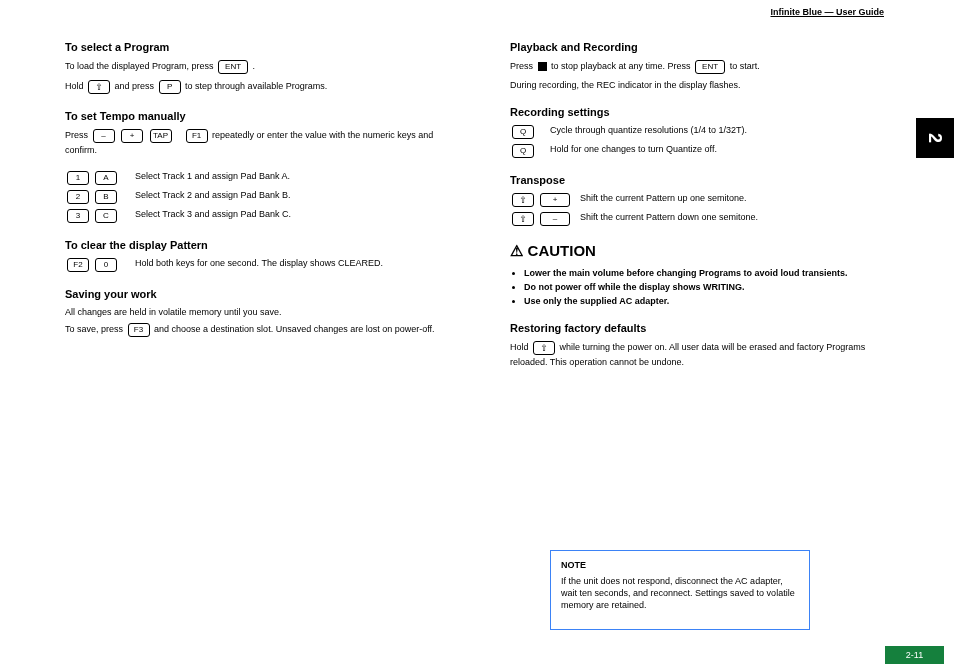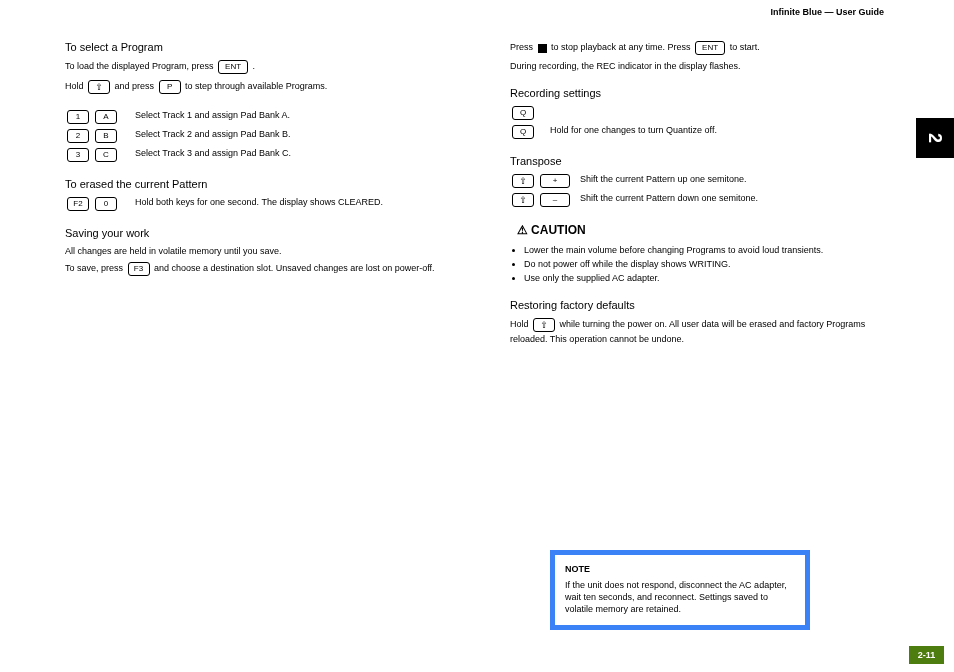--- a/index.html
+++ b/index.html
@@ -14,21 +14,21 @@
     color: #000;
   }
   .col {
     position: absolute;
     width: 380px;
   }
   .col.left { left: 65px; top: 40px; }
   .col.right { left: 510px; top: 40px; }
 
   .section { margin-bottom: 14px; }
-  .section-title { font-size: 11px; font-weight: normal; margin-bottom: 4px; }
+  .section-title { font-size: 11px; font-weight: bold; margin-bottom: 4px; }
   p { margin-bottom: 4px; }
 
   .key {
     display: inline-block;
     min-width: 22px;
     height: 14px;
     border: 1.5px solid #000;
     border-radius: 3px;
     text-align: center;
     font-size: 8px;
@@ -58,29 +58,29 @@
 
   .stop-square {
     display: inline-block;
     width: 9px;
     height: 9px;
     background: #000;
     vertical-align: middle;
     margin: 0 2px;
   }
 
-  .warning-title { font-size: 12px; font-weight: bold; margin-bottom: 6px; margin-left: 7px; }
+  .warning-title { font-size: 15px; font-weight: bold; margin-bottom: 6px; }
 
   .callout-box {
     position: absolute;
     left: 550px;
     top: 550px;
     width: 260px;
     height: 80px;
-    border: 5px solid #3b82f6;
+    border: 1px solid #3b82f6;
     padding: 8px 10px;
     font-size: 9px;
   }
   .callout-title { font-weight: bold; margin-bottom: 4px; }
 
   .page-tab {
     position: absolute;
     right: 0;
     top: 118px;
     width: 38px;
@@ -93,48 +93,49 @@
     align-items: center;
     justify-content: center;
     writing-mode: vertical-rl;
     text-orientation: mixed;
   }
 
   .page-num {
     position: absolute;
     right: 10px;
     bottom: 8px;
-    width: 35px;
+    width: 59px;
     height: 18px;
-    background: #4d7c0f;
+    background: #15803d;
     color: #fff;
     font-size: 9px;
-    font-weight: bold;
+    font-weight: normal;
     display: flex;
     align-items: center;
     justify-content: center;
   }
 
   .header-rule {
     position: absolute;
     left: 65px;
     right: 65px;
     top: 20px;
     border-top: 1px solid rgba(0,0,0,0);
   }
   .header-text {
     position: absolute;
     right: 70px;
     top: 6px;
     font-size: 9px;
     font-weight: bold;
+    text-decoration: underline;
   }
 
   ul.plain { list-style: disc; padding-left: 14px; }
-  ul.plain li { margin-bottom: 2px; }
+  ul.plain li { margin-bottom: 2px; font-weight: bold; }
 </style>
 </head>
 <body>
 
 <div class="header-text">Infinite Blue — User Guide</div>
 <div class="header-rule"></div>
 
 <div class="page-tab">2</div>
 
 <div class="col left">
@@ -148,20 +149,32 @@
     </p>
     <p>
       <span>Hold </span>
       <span class="key shift"></span>
       <span> and press </span>
       <span class="key">P</span>
       <span> to step through available Programs.</span>
     </p>
   </div>
 
+  <div class="section">
+    <div class="section-title">To set Tempo manually</div>
+    <p>
+      <span>Press </span>
+      <span class="key">–</span>
+      <span class="key">+</span>
+      <span class="key">TAP</span>
+      &nbsp;&nbsp;
+      <span class="key">F1</span>
+      <span> repeatedly or enter the value with the numeric keys and confirm.</span>
+    </p>
+  </div>
 
   <div class="section">
     <div class="shortcut-row">
       <div class="shortcut-keys">
         <span class="key">1</span>
         <span class="key">A</span>
       </div>
       <div class="shortcut-desc">Select Track 1 and assign Pad Bank A.</div>
     </div>
     <div class="shortcut-row">
@@ -174,21 +187,21 @@
     <div class="shortcut-row">
       <div class="shortcut-keys">
         <span class="key">3</span>
         <span class="key">C</span>
       </div>
       <div class="shortcut-desc">Select Track 3 and assign Pad Bank C.</div>
     </div>
   </div>
 
   <div class="section">
-    <div class="section-title">To erased the current Pattern</div>
+    <div class="section-title">To clear the display Pattern</div>
     <div class="shortcut-row">
       <div class="shortcut-keys">
         <span class="key">F2</span>
         <span class="key">0</span>
       </div>
       <div class="shortcut-desc">Hold both keys for one second. The display shows CLEARED.</div>
     </div>
   </div>
 
   <div class="section">
@@ -199,36 +212,38 @@
       <span class="key">F3</span>
       <span> and choose a destination slot. Unsaved changes are lost on power-off.</span>
     </p>
   </div>
 
 </div>
 
 <div class="col right">
 
   <div class="section">
+    <div class="section-title">Playback and Recording</div>
     <p>
       <span>Press </span>
       <span class="stop-square"></span>
       <span> to stop playback at any time. Press </span>
       <span class="key wide">ENT</span>
       <span> to start.</span>
     </p>
     <p>During recording, the REC indicator in the display flashes.</p>
   </div>
 
   <div class="section">
     <div class="section-title">Recording settings</div>
     <div class="shortcut-row">
       <div class="shortcut-keys" style="flex-basis:40px">
         <span class="key">Q</span>
       </div>
+      <div class="shortcut-desc">Cycle through quantize resolutions (1/4 to 1/32T).</div>
     </div>
     <div class="shortcut-row">
       <div class="shortcut-keys" style="flex-basis:40px">
         <span class="key">Q</span>
       </div>
       <div class="shortcut-desc">Hold for one changes to turn Quantize off.</div>
     </div>
   </div>
 
   <div class="section">

